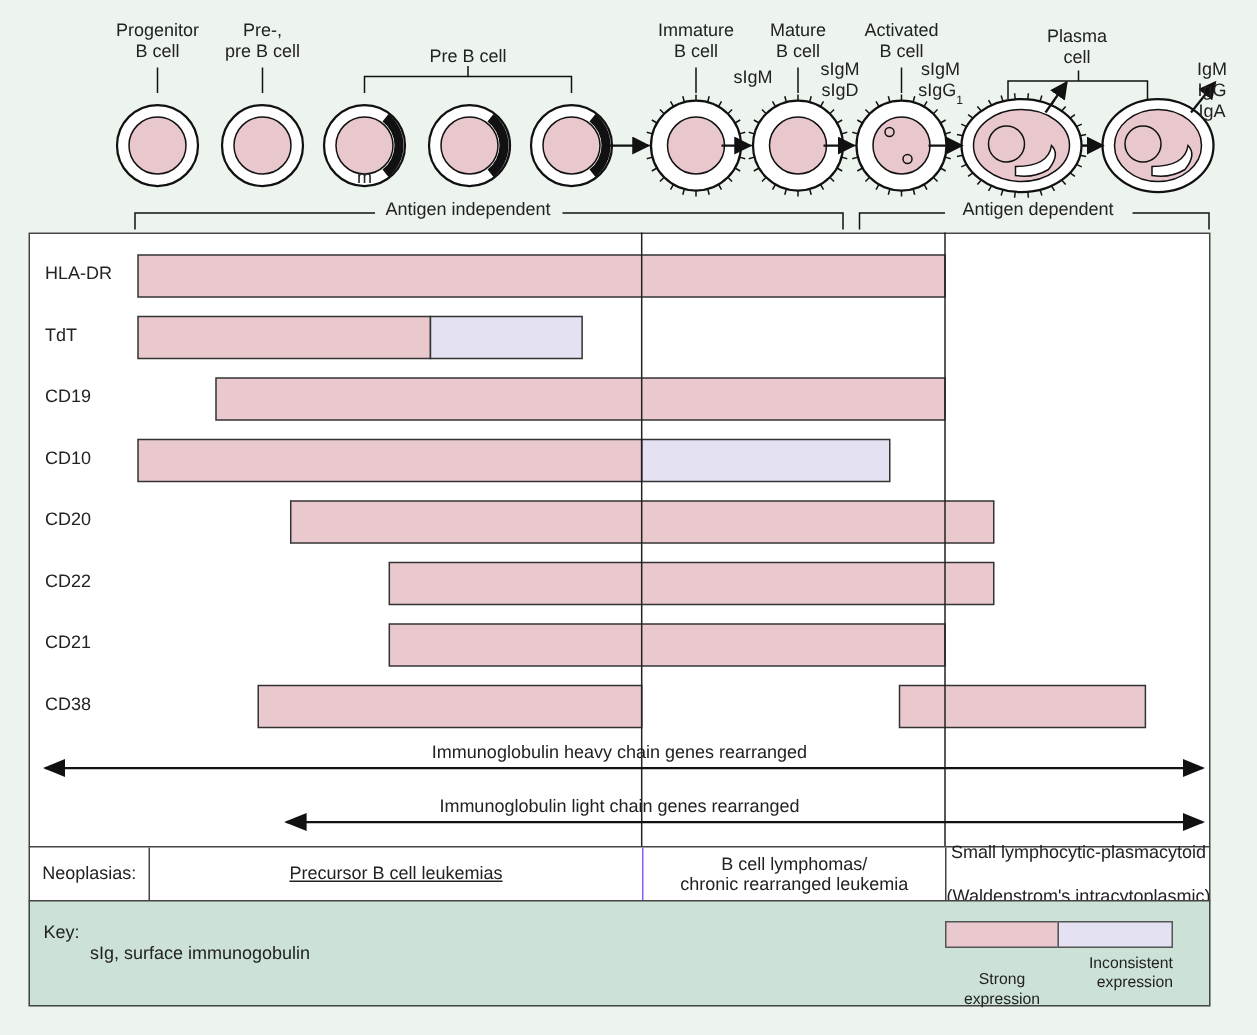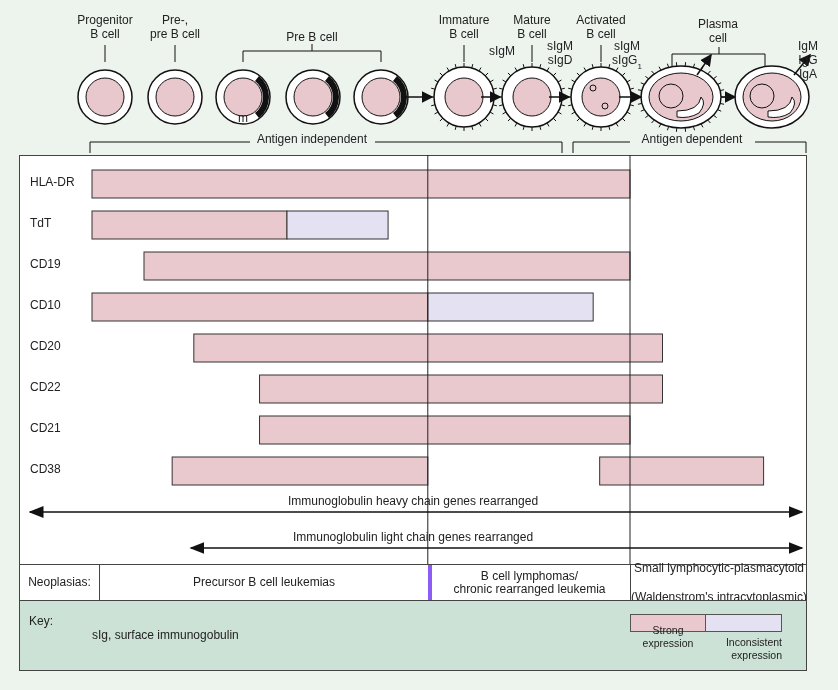--- a/index.html
+++ b/index.html
@@ -264,39 +264,39 @@
     <line x1="427.7986577181208" y1="155" x2="427.7986577181208" y2="601" stroke="#222" stroke-width="1"></line>
     <line x1="630" y1="155" x2="630" y2="601" stroke="#222" stroke-width="1"></line>
     <line x1="30" y1="512" x2="802" y2="512" stroke="#111" stroke-width="1.5" marker-end="url(#ah2)" marker-start="url(#ah2s)"></line>
     <text x="413" y="505" text-anchor="middle" class="lbl" font-size="12">Immunoglobulin heavy chain genes rearranged</text>
     <line x1="190.93422818791947" y1="548" x2="802" y2="548" stroke="#111" stroke-width="1.5" marker-end="url(#ah2)" marker-start="url(#ah2s)"></line>
     <text x="413" y="541" text-anchor="middle" class="lbl" font-size="12">Immunoglobulin light chain genes rearranged</text>
   </svg>
 
 <div class="neo">
   <div style="left:0;width:79px;border-right:1px solid #444;">Neoplasias:</div>
-  <div style="left:80px;width:328px;border-right:4px solid #8b5cf6;">
+  <div style="left:80px;width:328px;border-right:1px solid #8b5cf6;text-decoration:underline;">
       <span>Precursor B cell leukemias</span>
     </div>
   <div style="left:409px;width:201px;border-right:1px solid #444;flex-direction:column;">
       <span>B cell lymphomas/</span>
       <span>chronic rearranged leukemia</span>
     </div>
   <div style="left:611px;width:176px;flex-direction:column;font-size:12px;gap:16px;">
       <span>Small lymphocytic-plasmacytoid</span>
       <span>(Waldenstrom's intracytoplasmic)</span>
     </div>
 </div>
 
 <div class="key">
   <span class="abs" style="left:9px;top:13px;">Key:</span>
-  <span class="abs" style="left:72px;top:27px;">sIg, surface immunogobulin</span>
+  <span class="abs" style="left:40px;top:27px;">sIg, surface immunogobulin</span>
   <div class="abs" style="left:610px;top:13px;width:76px;height:18px;background:#e9c9ce;border:1px solid #555;box-sizing:border-box;"></div>
   <div class="abs" style="left:685px;top:13px;width:77px;height:18px;background:#e3e1f2;border:1px solid #555;box-sizing:border-box;"></div>
-  <div class="abs" style="left:610px;top:23px;width:76px;text-align:center;font-size:10.5px;line-height:13px;">
+  <div class="abs" style="left:610px;top:46px;width:76px;text-align:center;font-size:10.5px;line-height:13px;">
       <div>Strong</div>
       <div>expression</div>
     </div>
   <div class="abs" style="left:685px;top:35px;width:77px;text-align:right;font-size:10.5px;line-height:13px;">
       <div>Inconsistent</div>
       <div>expression</div>
     </div>
 </div>
 
 </body></html>

